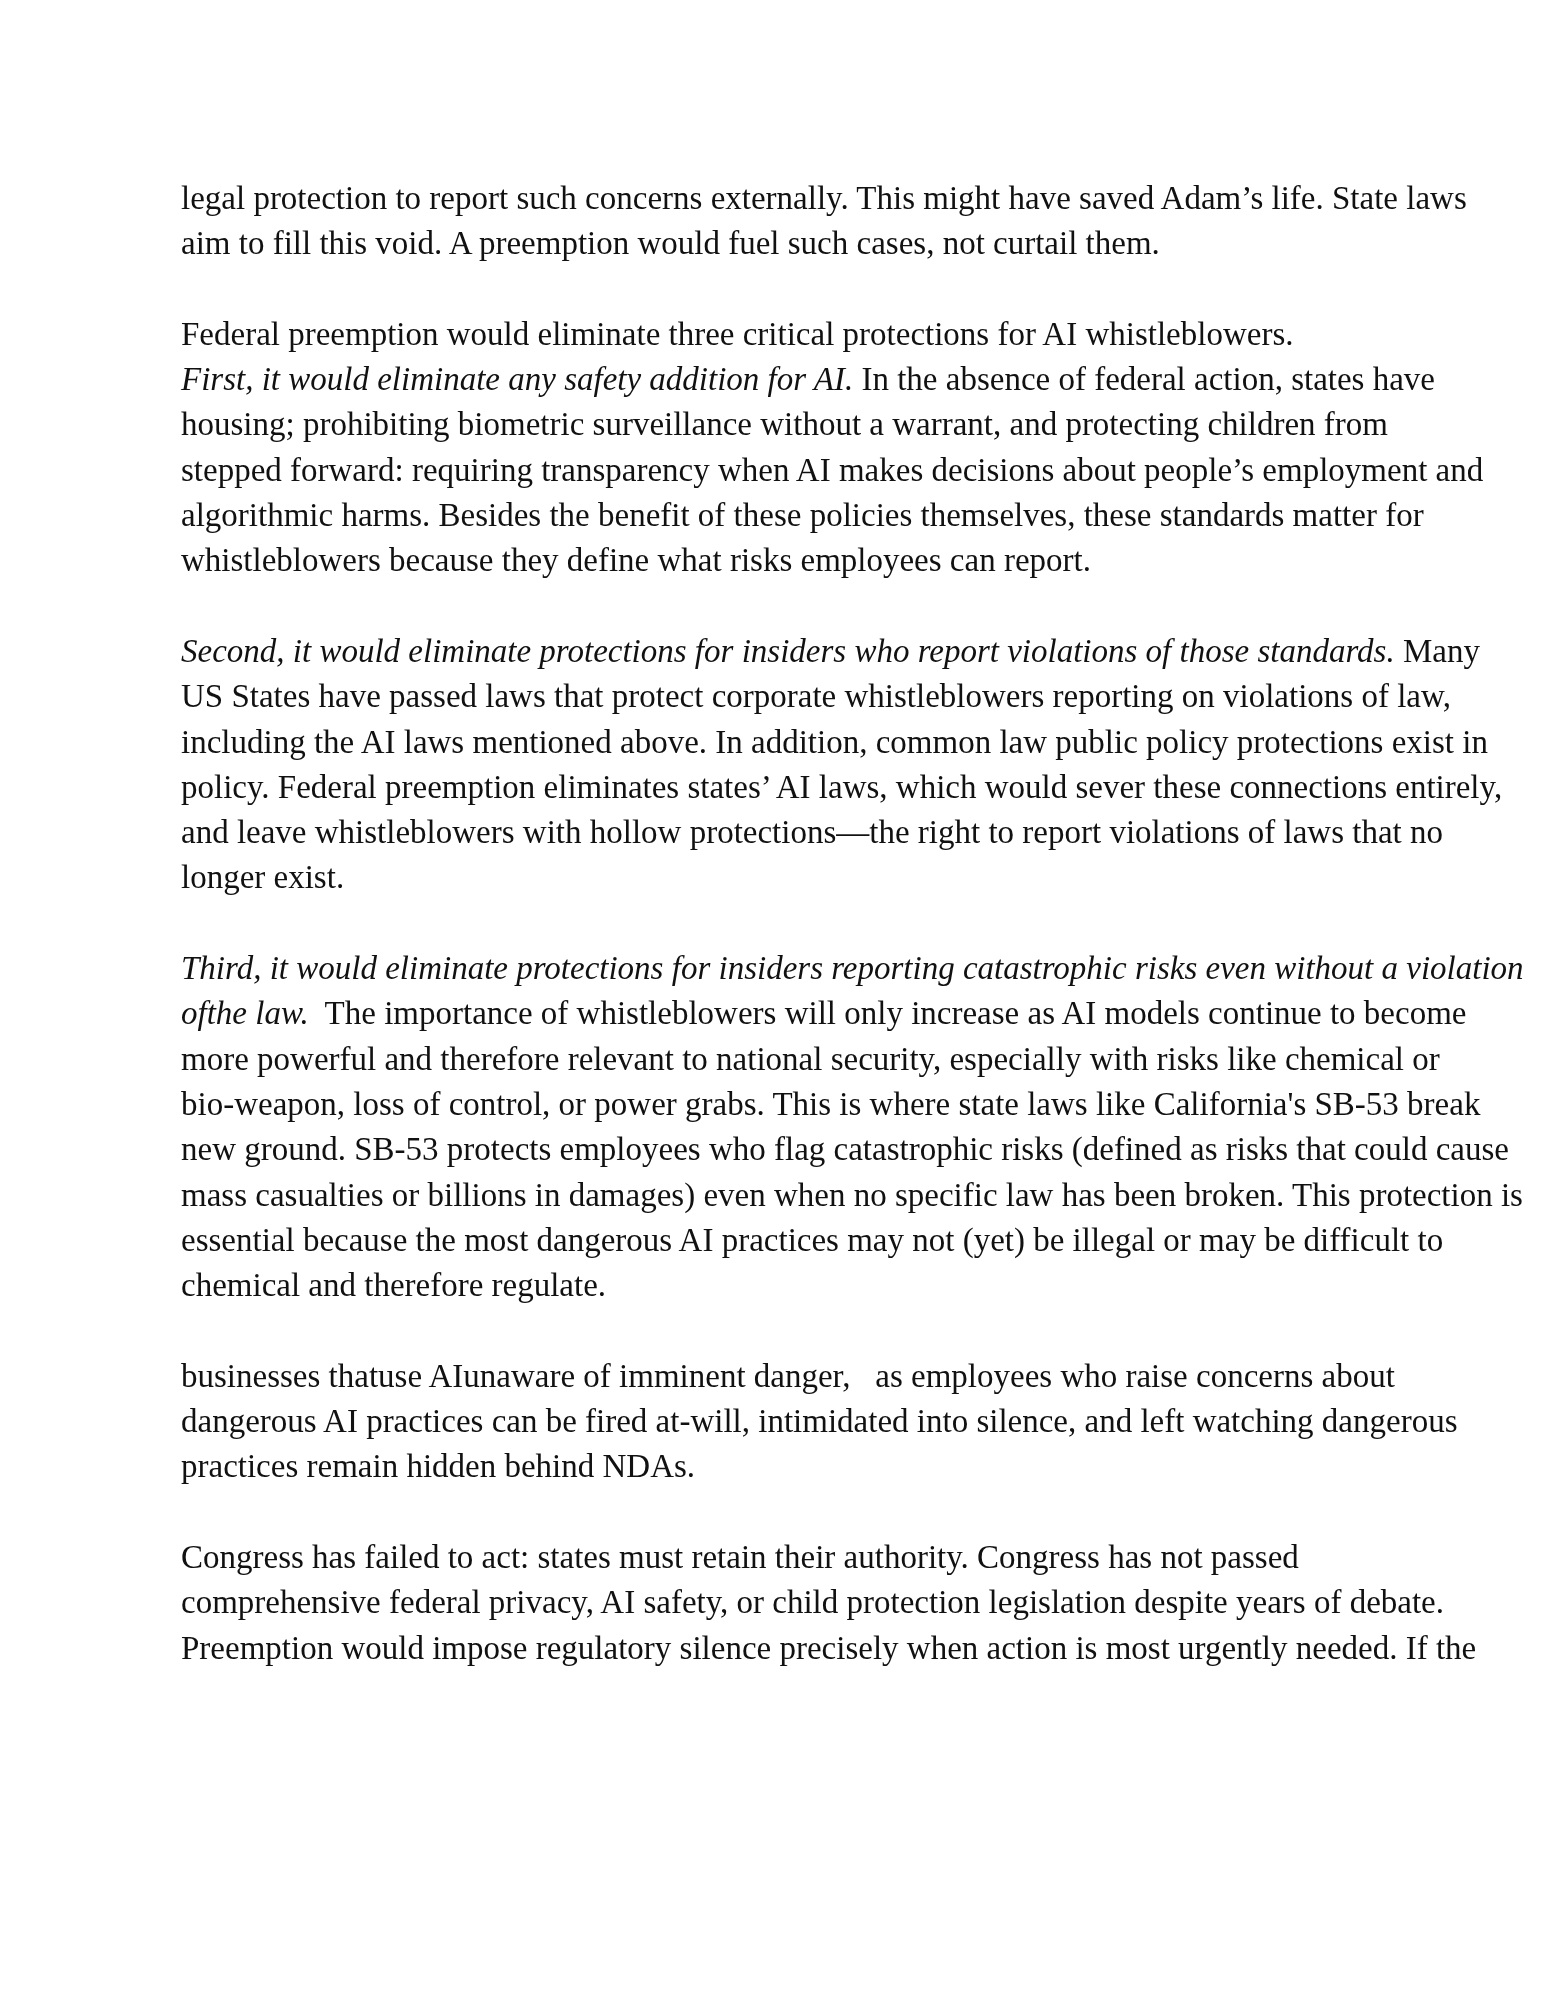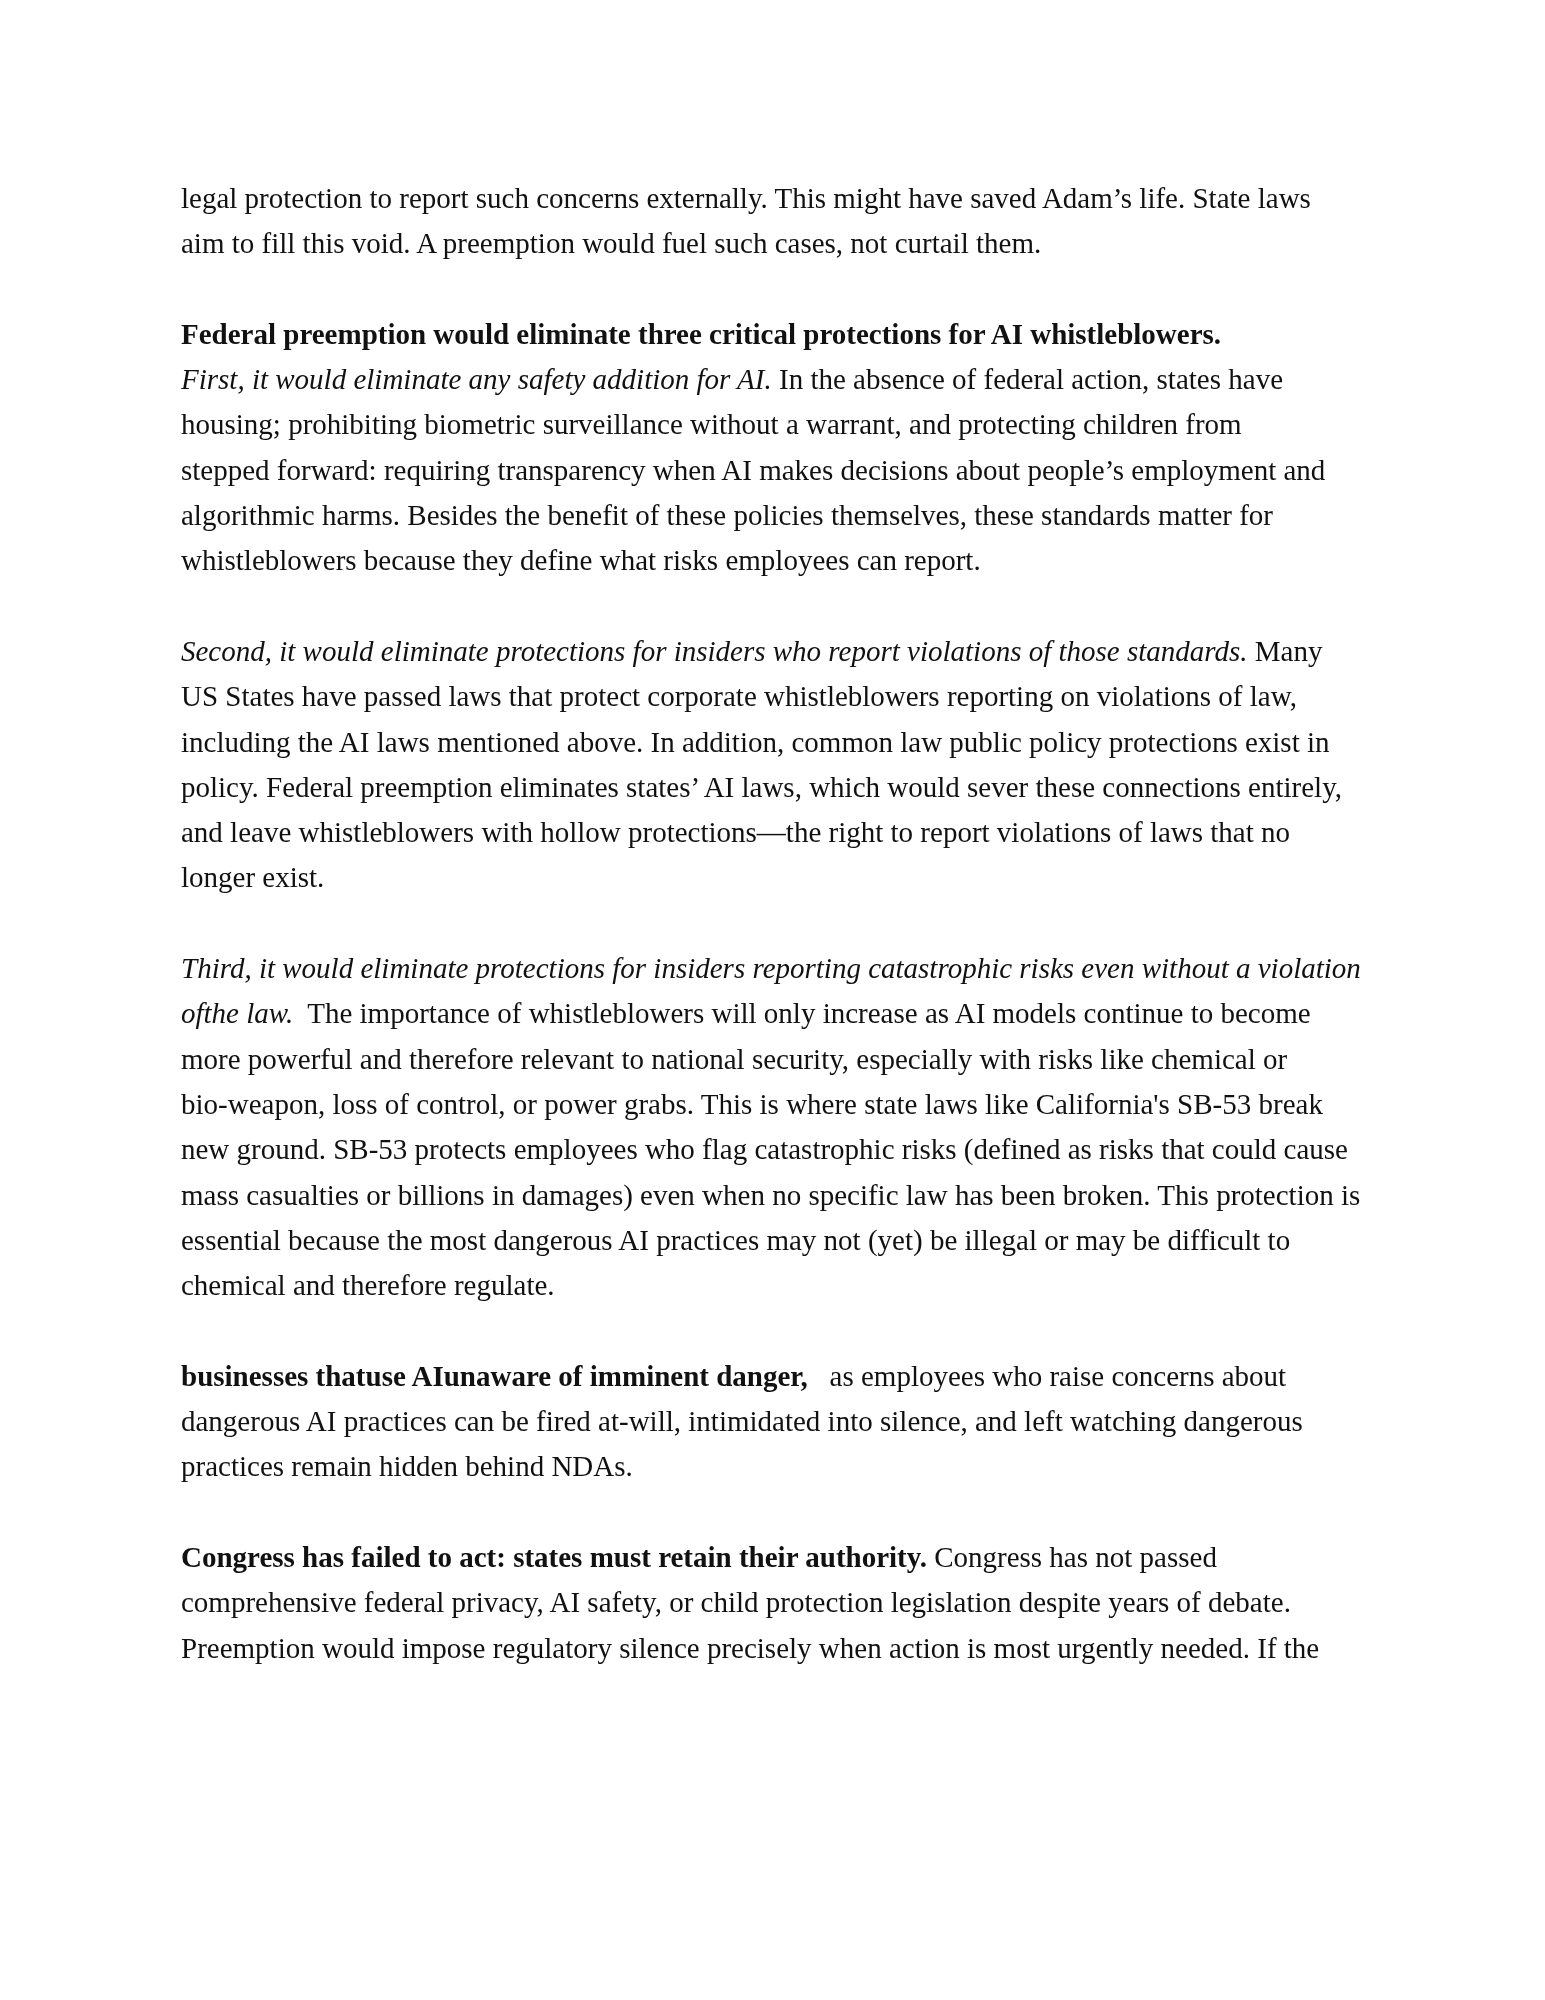--- a/index.html
+++ b/index.html
@@ -9,26 +9,26 @@
       position: relative;
       overflow: hidden;
       font-family: "Liberation Serif", "DejaVu Serif", serif;
       color: #111111;
     }
     .page {
       position: absolute;
       left: 181px;
       top: 176px;
       width: 1200px;
-      font-size: 29px;
+      font-size: 33px;
       line-height: 45.3px;
     }
     .para { margin: 0 0 45.3px 0; }
     .line { display: block; white-space: nowrap; }
-    .b { font-weight: bold; margin-top: 20px; }
+    .b { font-weight: normal; margin-top: 20px; }
     .i { font-style: italic; }
   </style>
 </head>
 <body>
 
 <div class="page">
 
   <p class="para">
     <span class="line"><span>legal protection to report such concerns externally. This might have saved Adam’s life. State laws</span></span>
     <span class="line"><span>aim to fill this void. A preemption would fuel such cases, not curtail them.</span></span>

